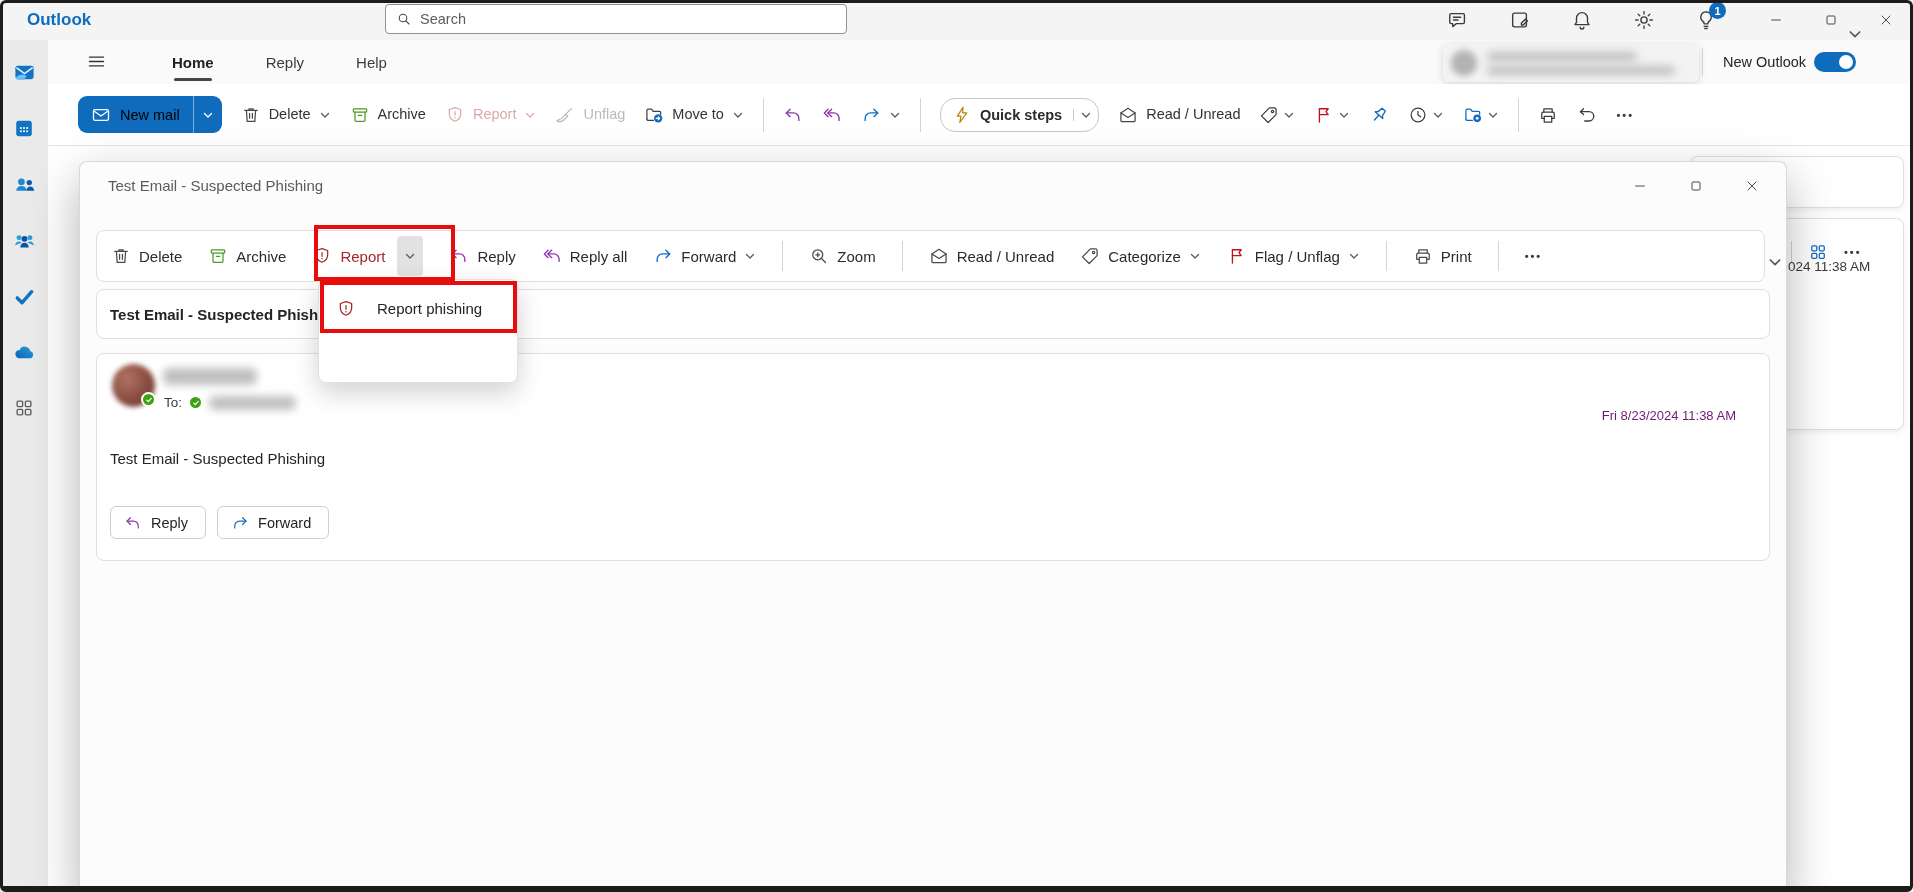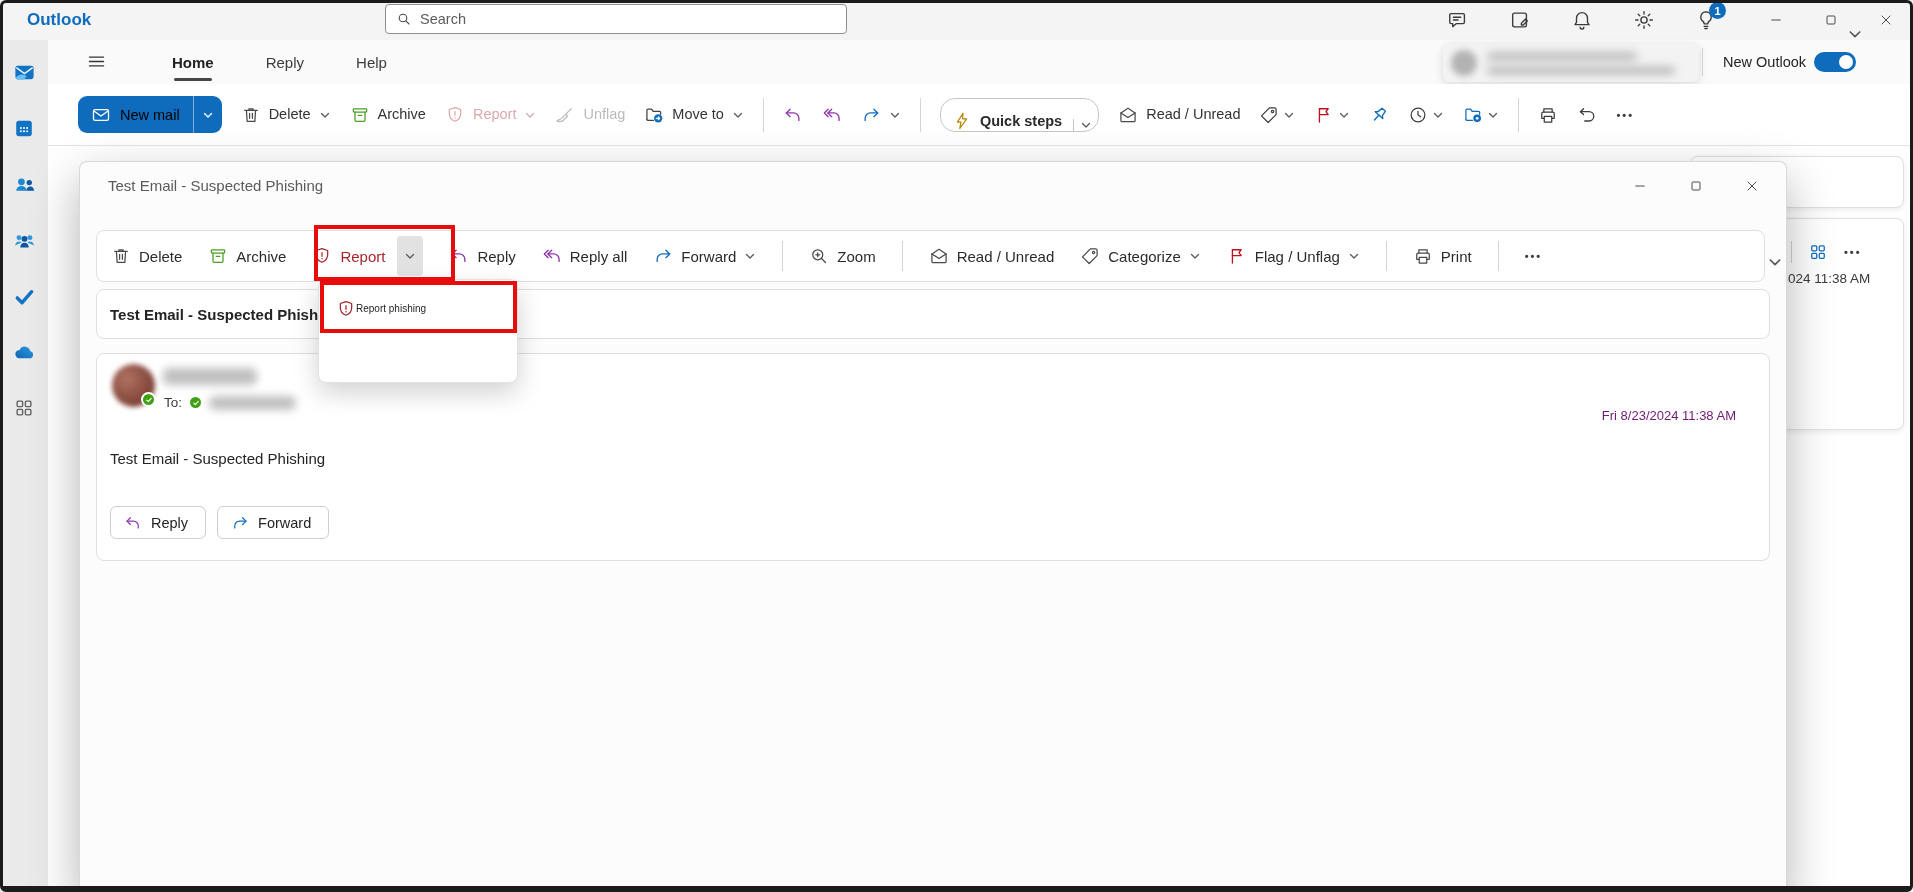--- a/index.html
+++ b/index.html
@@ -47,34 +47,34 @@
   
   #maintoolbar{position:absolute;left:48px;top:84px;right:0;height:62px;background:#fff;border-bottom:1px solid #e4e4e4;display:flex;align-items:center;padding-left:30px;gap:19px;z-index:1}
   .tbtn{display:flex;align-items:center;gap:8px;font-size:14.5px;color:#333;white-space:nowrap}
   .tbtn .lbl{line-height:1}
   .sep{width:1px;height:34px;background:#d6d4d2;flex:none}
   .newmail{height:37px;border-radius:9px;background:#0f6cbd;color:#000000;display:flex;align-items:stretch;overflow:hidden;flex:none}
   .newmail .main{display:flex;align-items:center;gap:9px;padding:0 13px;font-size:14.5px;font-weight:400}
   .newmail .split{width:29px;display:flex;align-items:center;justify-content:center;border-left:1px solid rgba(255,255,255,.45)}
   .dis{color:#bdbbb9}
   .dis-red{color:#dba7ab}
-  .qsteps{height:34px;border:1px solid #c8c6c4;border-radius:15px;display:flex;align-items:flex-end;flex:none}
+  .qsteps{height:34px;border:1px solid #c8c6c4;border-radius:15px;display:flex;align-items:center;flex:none}
   .qsteps .main{display:flex;align-items:center;gap:8px;padding:0 11px;font-size:14.5px;font-weight:700;color:#2b2b2b}
   .qsteps .split{width:25px;display:flex;align-items:center;justify-content:center;border-left:1px solid #c8c6c4}
   .iconbtn{display:flex;align-items:center;gap:4px;color:#3d3d3d}
   .more-dots{font-size:11px;letter-spacing:2px;font-weight:700;color:#3a3a3a}
   .rib-collapse{position:absolute;left:1847px;top:26px;color:#5a5a5a}
 
   
   .bg-card{position:absolute;background:#fff;border:1px solid #e1dfdd;border-radius:8px;box-shadow:0 2px 6px rgba(0,0,0,.08);z-index:2}
   #bgcard1{left:1690px;top:156px;width:214px;height:52px}
   #bgcard2{left:1690px;top:218px;width:214px;height:212px}
   #bgcard2 .hdr{position:absolute;left:100px;top:22px;display:flex;align-items:center;gap:16px;color:#0f6cbd}
   #bgcard2 .hsep{width:1px;height:22px;background:#d6d4d2}
-  #bgcard2 .datefrag{position:absolute;left:97px;top:52px;font-size:13.5px;color:#3b3b3b;white-space:nowrap}
+  #bgcard2 .datefrag{position:absolute;left:97px;top:40px;font-size:13.5px;color:#3b3b3b;white-space:nowrap}
 
   
   #popup{position:absolute;left:79px;top:161px;width:1708px;height:731px;background:#fcfcfc;border:1px solid #d8d8d8;border-bottom:none;border-radius:8px 8px 0 0;box-shadow:0 18px 48px rgba(0,0,0,.30);z-index:5}
   .p-title{position:absolute;left:28px;top:0;height:48px;line-height:48px;font-size:15px;color:#5d5b59}
   .p-controls{position:absolute;right:6px;top:0;height:48px;display:flex}
   .p-controls .wc{width:56px;height:48px}
   .p-toolbar{position:absolute;left:16px;top:68px;width:1669px;height:52px;background:#fff;border:1px solid #e1dfdd;border-radius:8px;display:flex;align-items:center;padding:0 14px;gap:26px}
   .ptb{display:flex;align-items:center;gap:8px;font-size:15px;color:#2b2b2b;white-space:nowrap}
   .ptb-report{color:#a4262c}
   .chevbox{width:26px;height:40px;background:#e2e2e2;border-radius:4px;display:flex;align-items:center;justify-content:center;color:#444;margin-left:4px}
@@ -90,21 +90,21 @@
   .to-row{position:absolute;left:67px;top:41px;display:flex;align-items:center;gap:6px;font-size:13.5px;color:#3b3b3b}
   .to-row .presence{position:static;flex:none}
   .rcpt-blob{width:87px;height:14px}
   .msg-date{position:absolute;right:33px;top:54px;font-size:13px;color:#701a75}
   .msg-body{position:absolute;left:13px;top:96px;font-size:15px;color:#242424}
   .msg-btns{position:absolute;left:13px;top:152px;display:flex;gap:11px}
   .pill{height:33px;border:1px solid #d1cfcd;border-radius:6px;background:#fff;display:flex;align-items:center;gap:9px;padding:0 17px 0 13px;font-size:14.5px;font-family:inherit;color:#242424}
 
   
   #dropdown{position:absolute;left:318px;top:279px;width:200px;height:104px;background:#fff;border:1px solid #e3e1df;border-radius:8px;box-shadow:0 10px 26px rgba(0,0,0,.18);z-index:8;padding-top:6px}
-  .mi{height:45px;display:flex;align-items:center;padding-left:17px;font-size:10px;color:#242424}
+  .mi{height:45px;display:flex;align-items:center;gap:21px;padding-left:17px;font-size:15px;color:#242424}
 
   
   .ann{position:absolute;border:4px solid #e80d0d;z-index:9;pointer-events:none}
   #ann1{left:314px;top:225px;width:141px;height:56px}
   #ann2{left:320px;top:281px;width:197px;height:52px}
 </style>
 </head>
 <body>
 
 <svg width="0" height="0" style="position:absolute">

